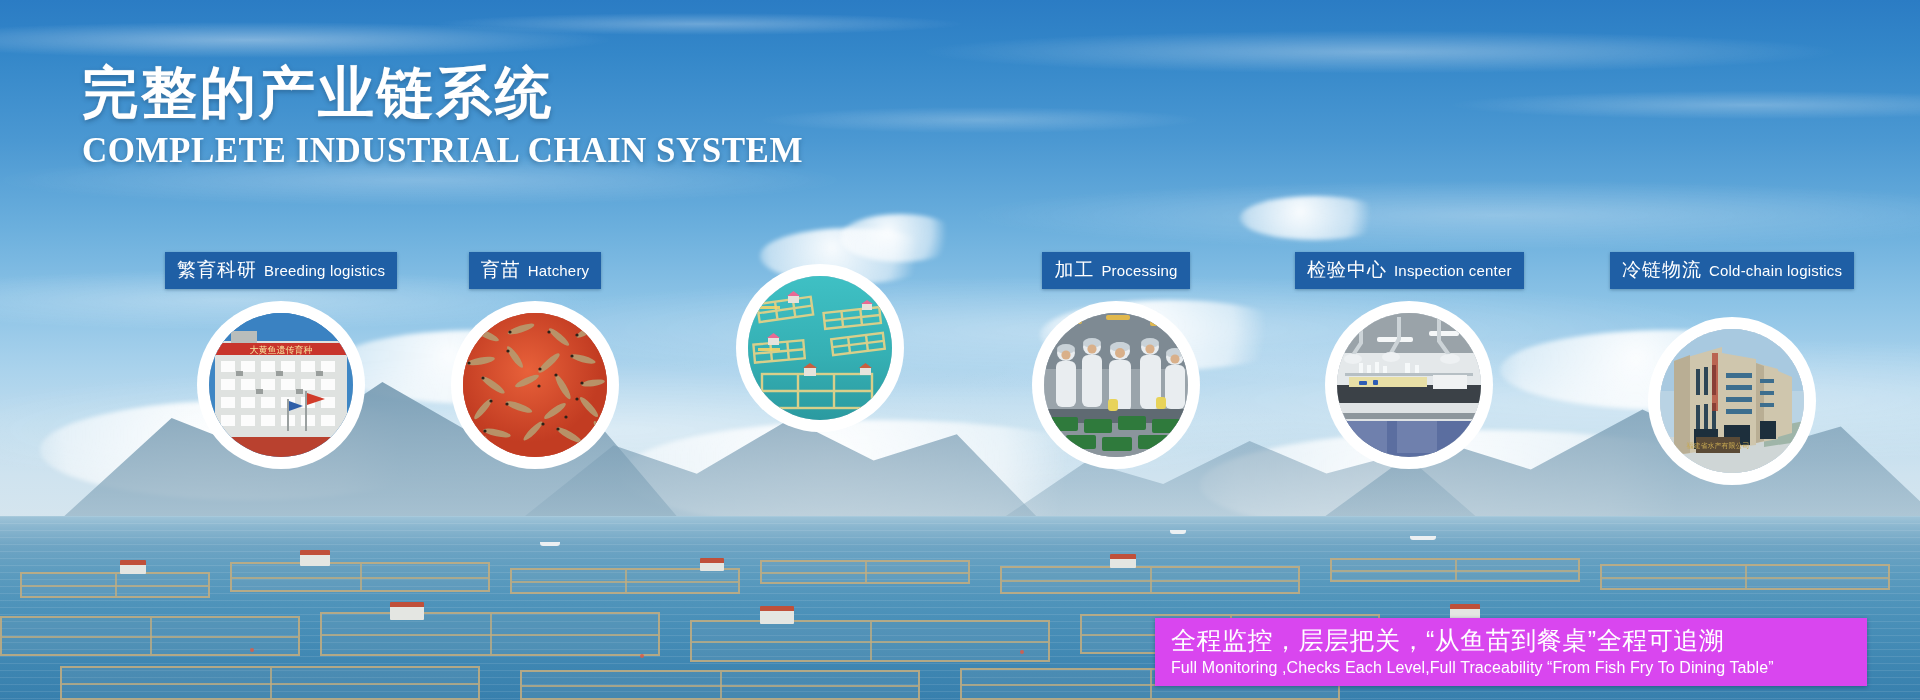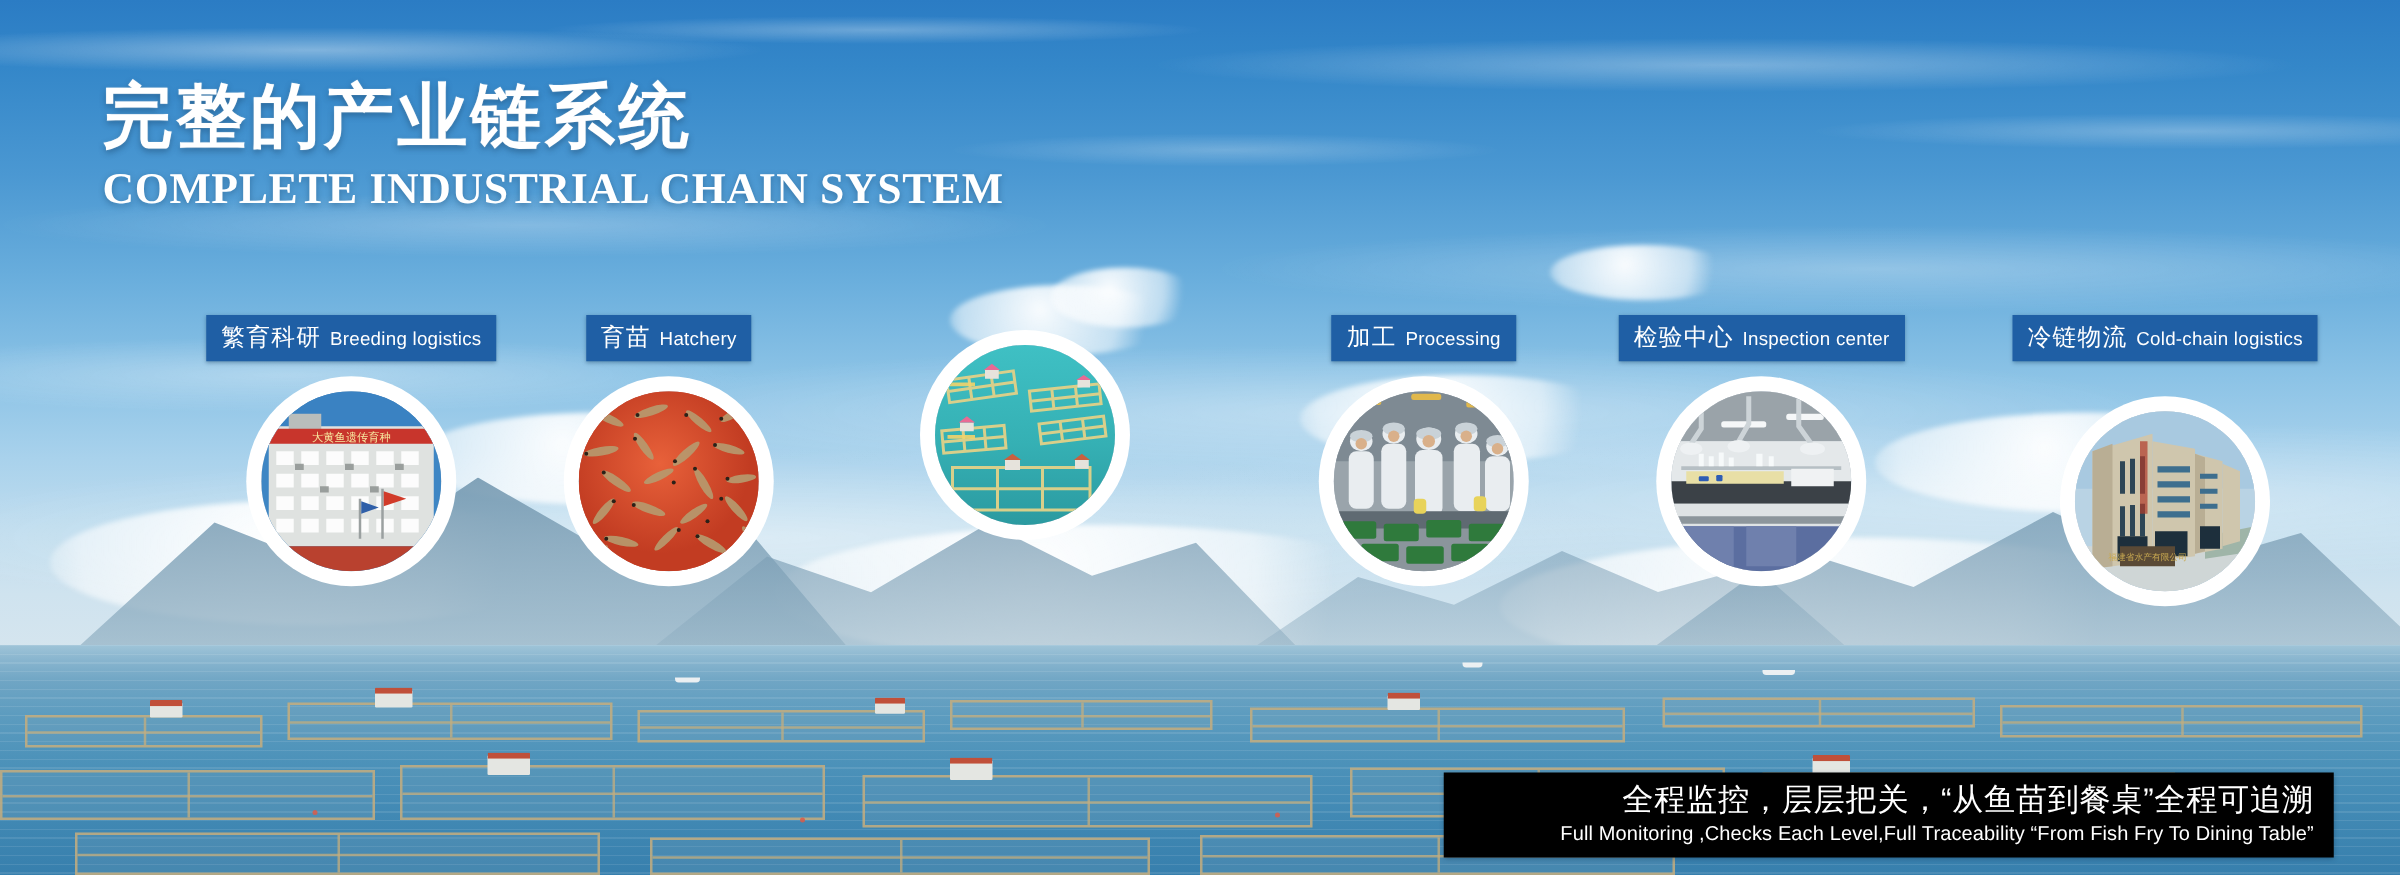--- a/index.html
+++ b/index.html
@@ -189,25 +189,24 @@
     background:#9ab;
     box-shadow:inset 0 0 0 1px rgba(255,255,255,.5);
   }
   .photo > svg { display:block; }
 
   
   .ribbon {
     position:absolute;
     left:1155px; top:618px;
     width:712px;
-    background:#000000;
+    background:#d946ef;
     padding:7px 16px 9px 16px;
     z-index:25;
     box-shadow:0 1px 4px rgba(10,40,70,.40);
-    text-align:right;
   }
   .ribbon-cn {
     color:#ffffff;
     font-size:25px;
     font-weight:500;
     letter-spacing:.5px;
     line-height:1.2;
     white-space:nowrap;
   }
   .ribbon-en {
@@ -492,21 +491,21 @@
             </g>
             <g fill="#f3d36a" opacity=".9">
               <rect x="12" y="30" width="20" height="3"></rect>
               <rect x="10" y="72" width="22" height="3"></rect>
             </g>
           </svg>
         </div>
       </div>
     </div>
 
-    <div class="step" style="left:1059px;">
+    <div class="step" style="left:1036px;">
       <div class="badge">
         <span class="badge-cn">加工</span>
         <span class="badge-en">Processing</span>
       </div>
       <div class="circle-wrap">
         <svg class="scallop" viewBox="0 0 178 178">
           <circle cx="89" cy="89" r="84" fill="#ffffff"></circle>
           <circle cx="89" cy="89" r="72" fill="none" stroke="#ffffff" stroke-width="10" stroke-dasharray="6 5"></circle>
         </svg>
         <div class="photo">

